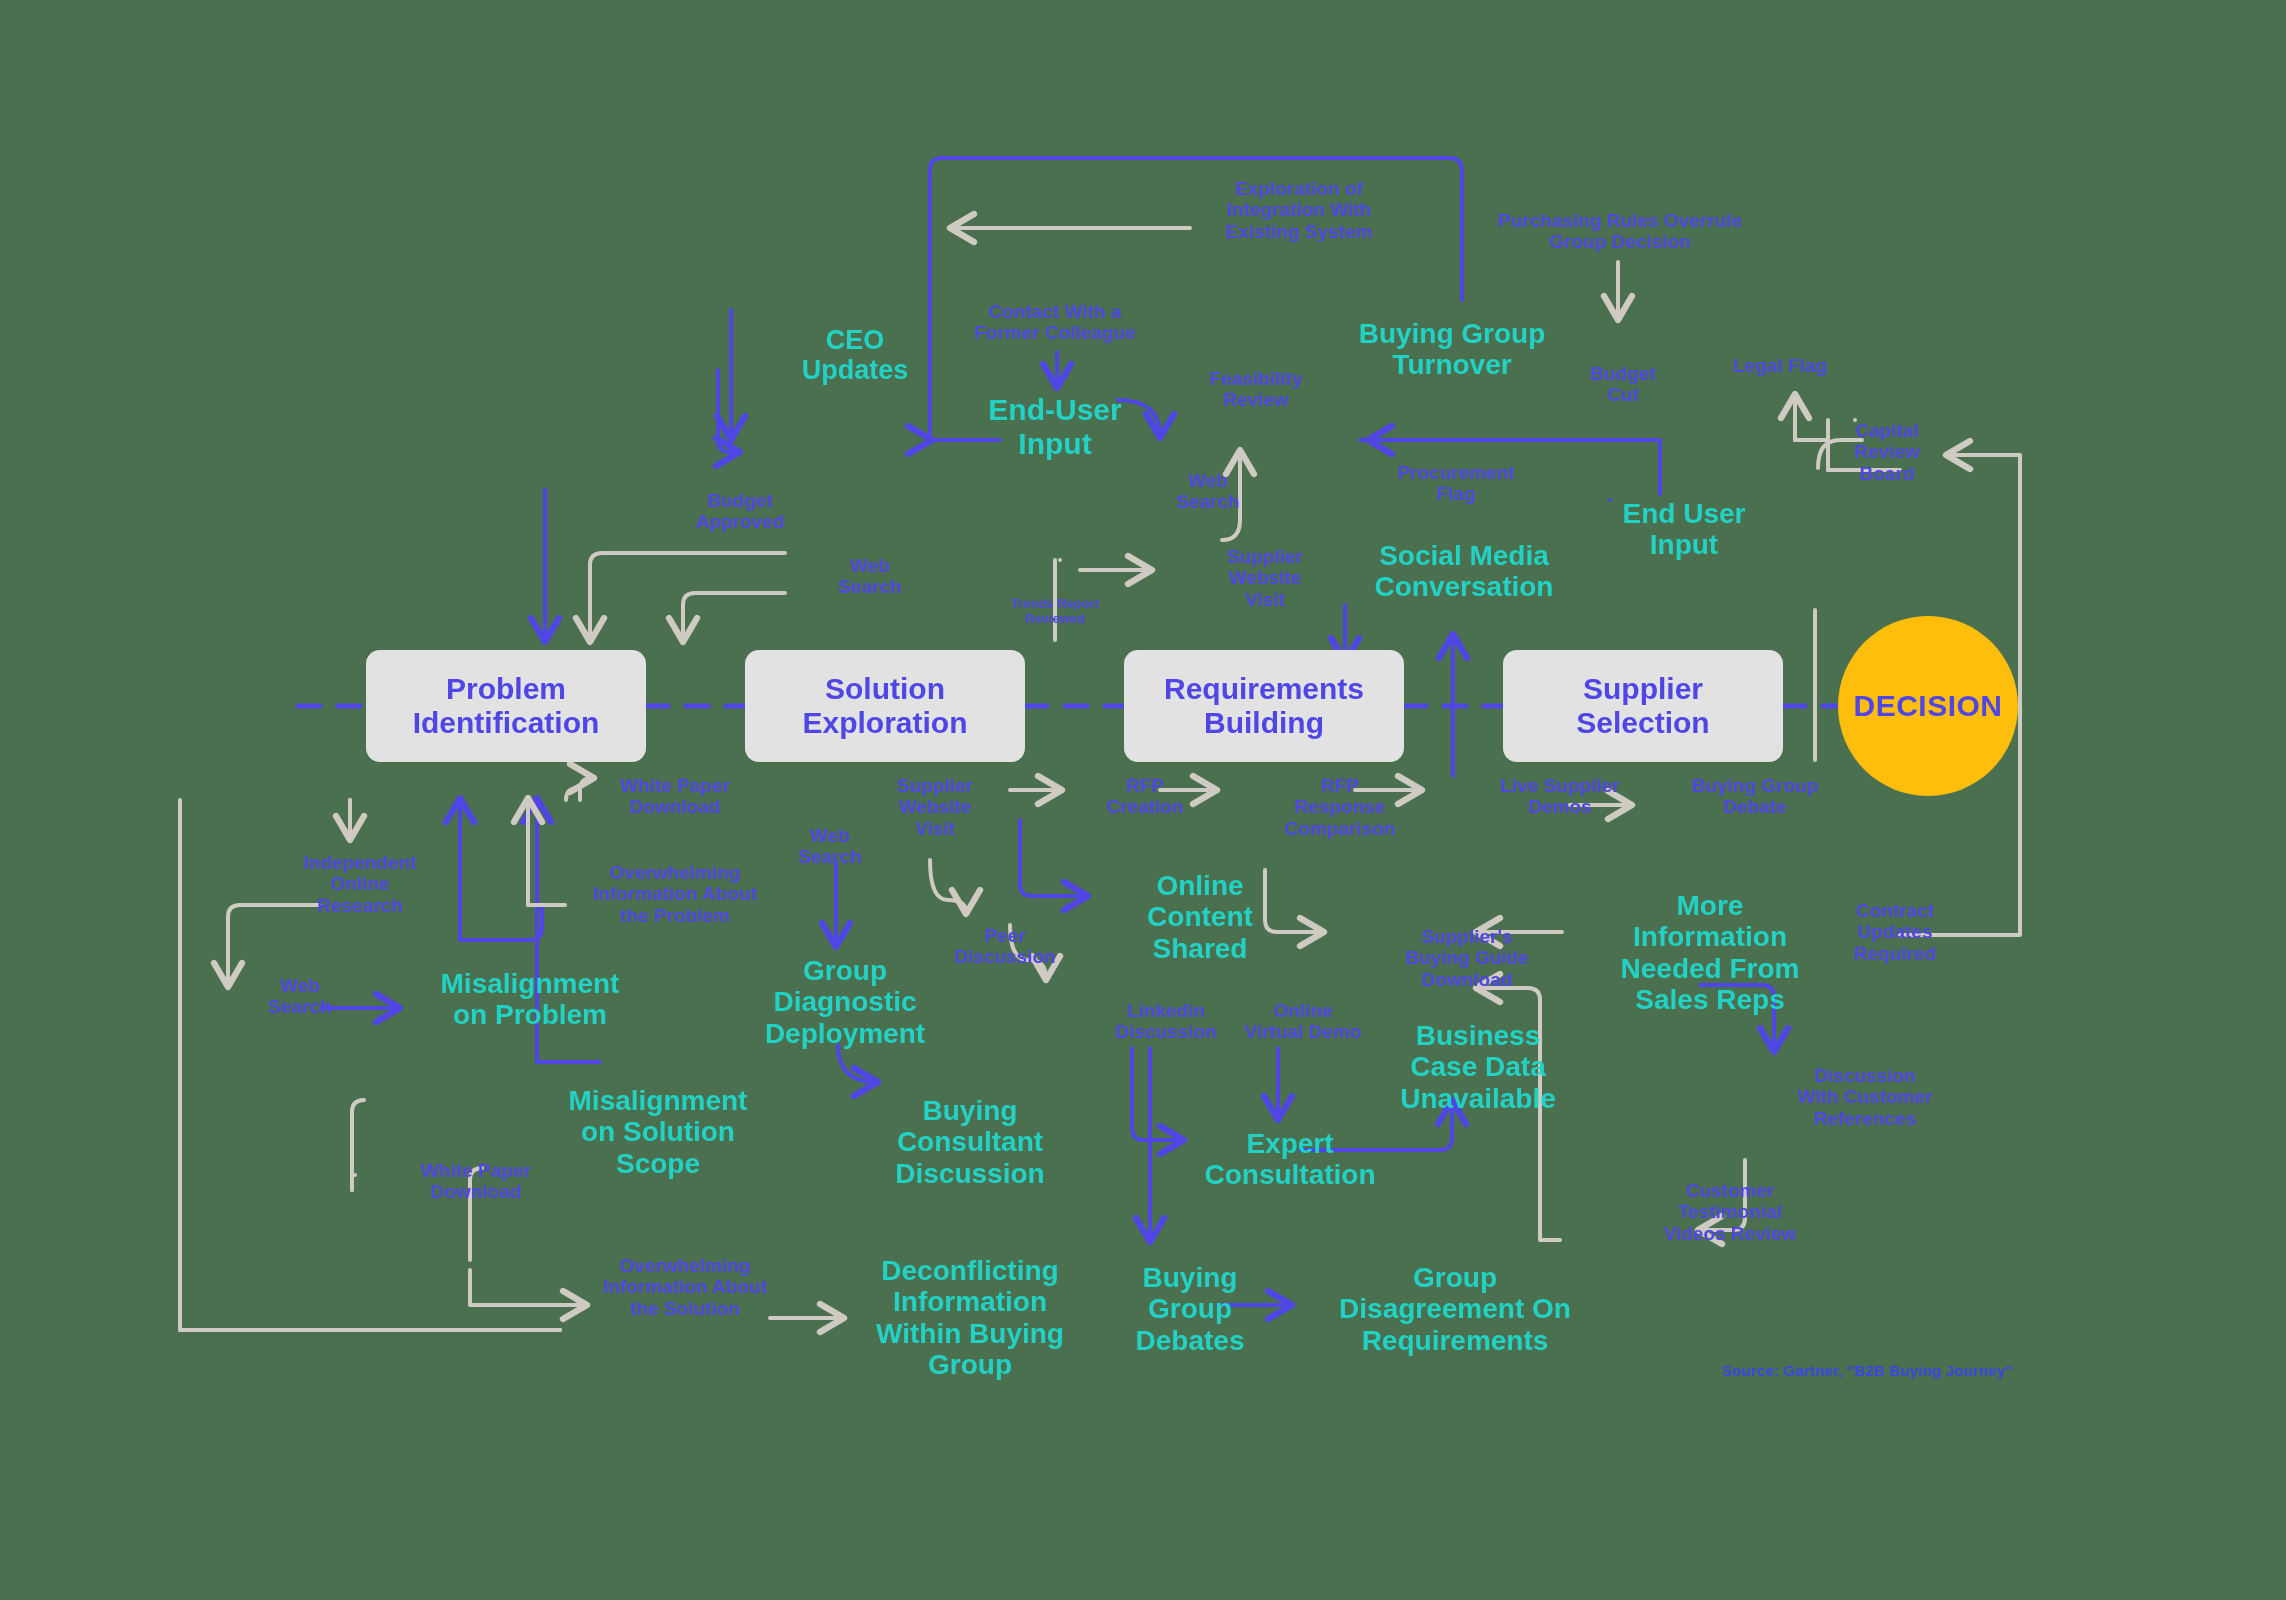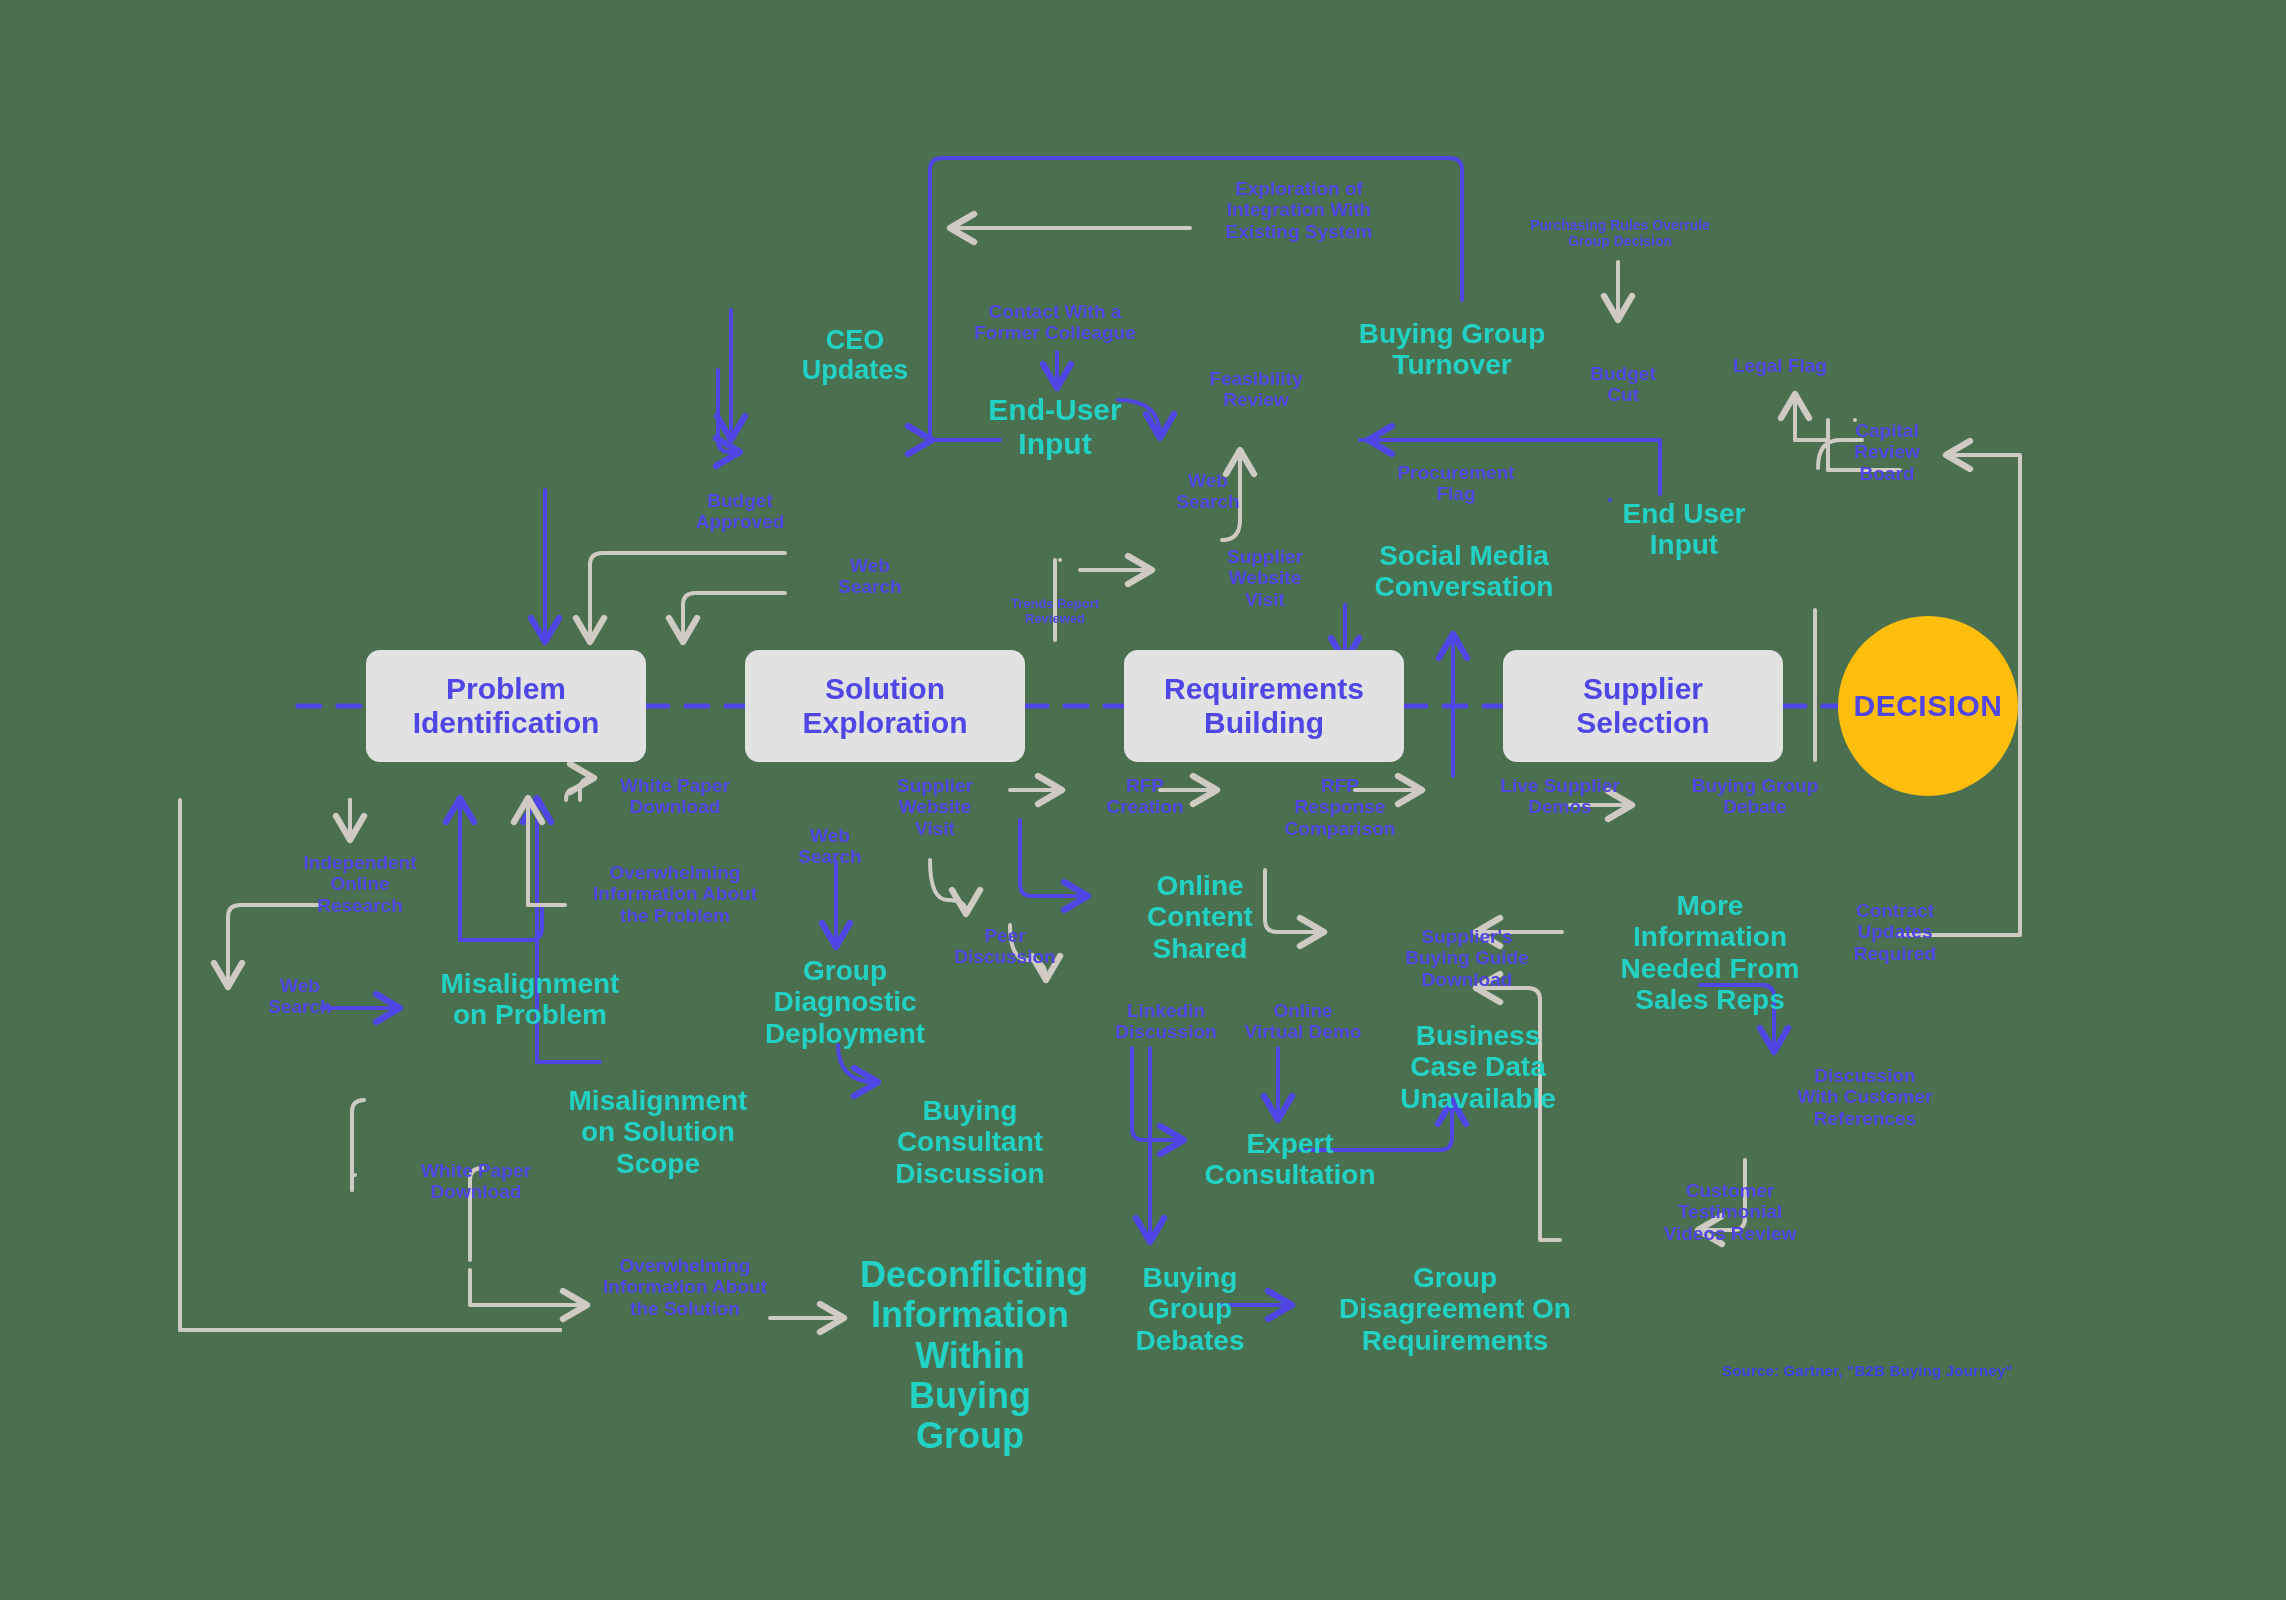--- a/index.html
+++ b/index.html
@@ -217,21 +217,21 @@
 Building</span>
   </div>
   <div class="phase" style="left:1503px;top:650px;width:280px;height:112px;">
     <span style="white-space:pre-line;">Supplier
 Selection</span>
   </div>
 
   <div class="node lbl-purple" style="left:1184px;top:178px;width:230px;font-size:19px;white-space:pre-line;">Exploration of
 Integration With
 Existing System</div>
-  <div class="node lbl-purple" style="left:1460px;top:218px;width:320px;font-size:14px;white-space:pre-line;">Purchasing Rules Overrule
+  <div class="node lbl-purple" style="left:1460px;top:210px;width:320px;font-size:19px;white-space:pre-line;">Purchasing Rules Overrule
 Group  Decision</div>
   <div class="node lbl-purple" style="left:940px;top:301px;width:230px;font-size:19px;white-space:pre-line;">Contact With a
 Former Colleague</div>
   <div class="node lbl-purple" style="left:1186px;top:368px;width:140px;font-size:19px;white-space:pre-line;">Feasibility
 Review</div>
   <div class="node lbl-purple" style="left:1700px;top:355px;width:160px;font-size:19px;white-space:pre-line;">Legal Flag</div>
   <div class="node lbl-purple" style="left:1563px;top:363px;width:120px;font-size:19px;white-space:pre-line;">Budget
 Cut</div>
   <div class="node lbl-purple" style="left:1822px;top:420px;width:130px;font-size:19px;white-space:pre-line;">Capital
 Review
@@ -323,21 +323,21 @@
 Shared</div>
   <div class="node lbl-teal" style="left:1185px;top:1128px;width:210px;font-size:28px;white-space:pre-line;">Expert
 Consultation</div>
   <div class="node lbl-teal" style="left:1378px;top:1020px;width:200px;font-size:28px;white-space:pre-line;">Business
 Case Data
 Unavailable</div>
   <div class="node lbl-teal" style="left:1600px;top:890px;width:220px;font-size:28px;white-space:pre-line;">More
 Information
 Needed From
 Sales Reps</div>
-  <div class="node lbl-teal" style="left:860px;top:1255px;width:220px;font-size:36px;white-space:pre-line;">Deconflicting
+  <div class="node lbl-teal" style="left:860px;top:1255px;width:220px;font-size:28px;white-space:pre-line;">Deconflicting
 Information
 Within Buying
 Group</div>
   <div class="node lbl-teal" style="left:1105px;top:1262px;width:170px;font-size:28px;white-space:pre-line;">Buying
 Group
 Debates</div>
   <div class="node lbl-teal" style="left:1330px;top:1262px;width:250px;font-size:28px;white-space:pre-line;">Group
 Disagreement On
 Requirements</div>
 

